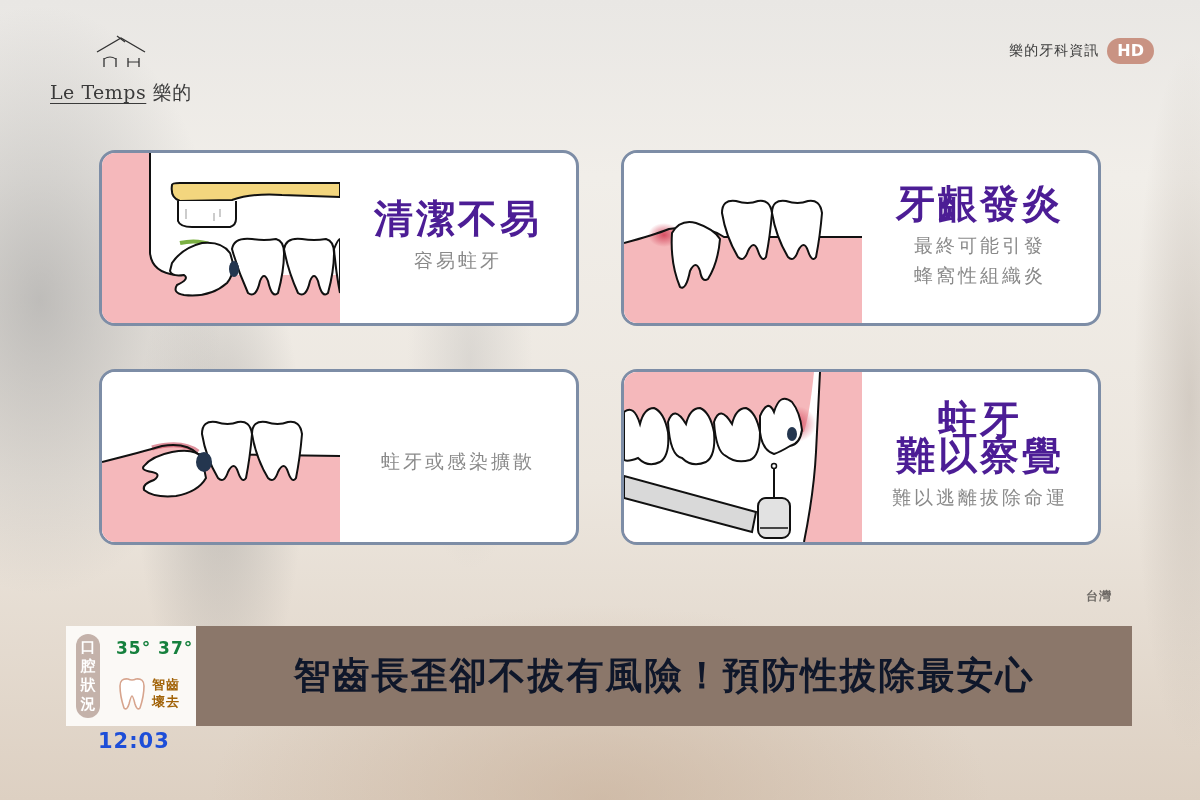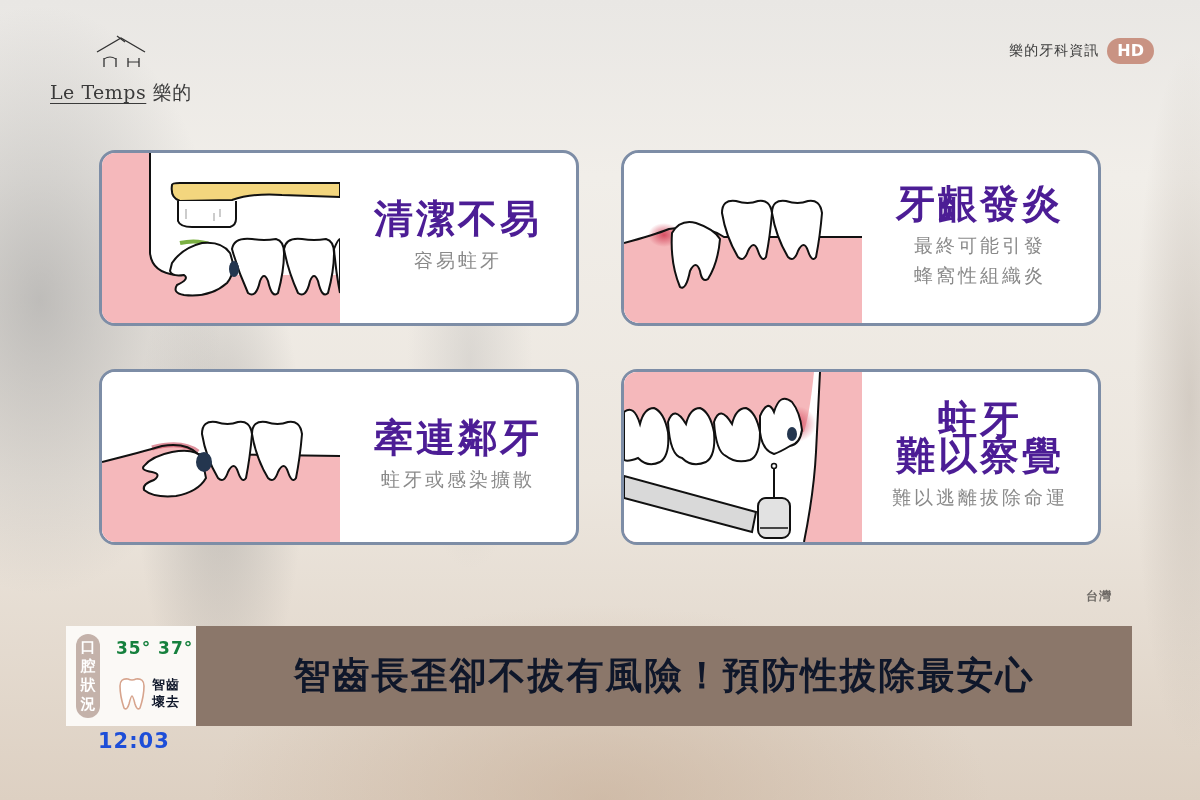--- a/index.html
+++ b/index.html
@@ -56,21 +56,21 @@
     text-align: center;
   }
   .card-title {
     font-size: 39px; font-weight: bold; color: #4c1d95; letter-spacing: 3px; line-height: 36px;
   }
   .card-sub {
     font-size: 19px; color: #8a8a8a; letter-spacing: 3px; line-height: 30px; margin-top: 8px;
   }
   .card-sub + .card-sub { margin-top: 0; }
   #card1 { left: 99px;  top: 150px; }
-  #card2 { left: 621px; top: 150px; border-radius: 18px; }
+  #card2 { left: 621px; top: 150px; }
   #card3 { left: 99px;  top: 369px; }
   #card4 { left: 621px; top: 369px; }
 
   
   .region {
     position: absolute; right: 88px; top: 588px;
     font-size: 12px; font-weight: bold; color: #6e6a66; letter-spacing: 1px;
   }
   .status-box {
     position: absolute; left: 66px; top: 626px; width: 130px; height: 100px;
@@ -83,21 +83,21 @@
     color: #ffffff; font-size: 15px; line-height: 19px; font-weight: bold;
   }
   .status-pill span { display: block; }
   .temps {
     position: absolute; left: 50px; top: 12px;
     font-size: 17px; font-weight: bold; color: #15803d; letter-spacing: 1px; white-space: nowrap;
   }
   .tooth-icon { position: absolute; left: 50px; top: 50px; width: 32px; height: 36px; }
   .tooth-label {
     position: absolute; left: 86px; top: 50px;
-    font-size: 13px; font-weight: bold; color: #0f172a; line-height: 17px; letter-spacing: 1px;
+    font-size: 13px; font-weight: bold; color: #a16207; line-height: 17px; letter-spacing: 1px;
   }
   .headline-bar {
     position: absolute; left: 196px; top: 626px; width: 936px; height: 100px;
     background: #8b776a;
     display: flex; align-items: center; justify-content: center;
   }
   .headline {
     color: #0f172a; font-size: 37px; font-weight: bold; letter-spacing: 2px; white-space: nowrap;
   }
   .clock {
@@ -190,21 +190,20 @@
       <path d="M0 90 Q40 80 60 74 Q84 70 96 82 L238 84" fill="none" stroke="#111" stroke-width="2"></path>
 
       <path d="M100 86 Q94 76 70 80 Q50 84 42 94 Q38 98 50 100 Q60 102 52 108 Q40 112 42 118 Q52 126 74 124 Q96 120 104 106 Z" fill="#fff" stroke="#111" stroke-width="2"></path>
 
       <path d="M100 62 Q100 48 114 50 Q126 54 136 50 Q148 48 150 62 Q148 86 144 106 Q140 112 136 100 Q132 88 126 100 Q122 112 116 106 Q104 86 100 62 Z" fill="#fff" stroke="#111" stroke-width="2"></path>
       <path d="M150 62 Q150 48 164 50 Q176 54 186 50 Q198 48 200 62 Q198 86 194 106 Q190 112 186 100 Q182 88 176 100 Q172 112 166 106 Q154 86 150 62 Z" fill="#fff" stroke="#111" stroke-width="2"></path>
       <ellipse cx="102" cy="90" rx="8" ry="10" fill="#24364f"></ellipse>
     </svg>
   </div>
   <div class="text">
-    <div class="card-title">牽連鄰牙</div>
     <div class="card-sub">蛀牙或感染擴散</div>
   </div>
 </div>
 
 <div class="card" id="card4">
   <div class="illus">
     <svg viewBox="0 0 238 170">
       <defs>
         <radialGradient id="red4" cx="0.5" cy="0.5" r="0.5">
           <stop offset="0" stop-color="#d3445a" stop-opacity="0.85"></stop>

